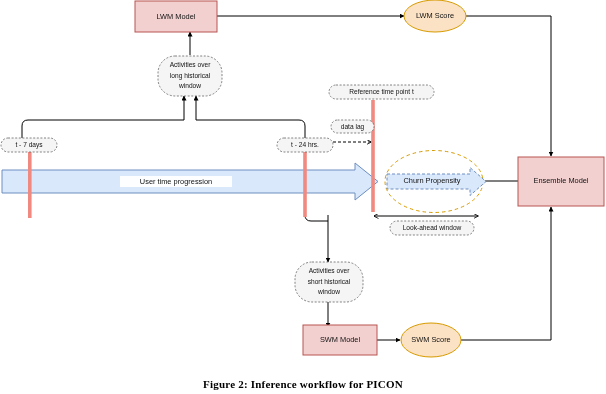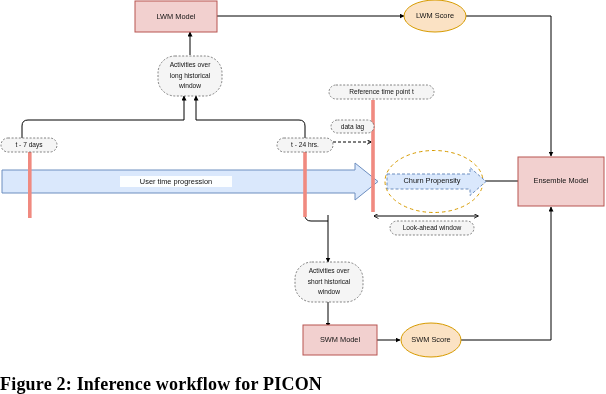--- a/index.html
+++ b/index.html
@@ -36,23 +36,23 @@
     font-size: 6.6px;
     fill: #111111;
     text-anchor: middle;
     dominant-baseline: middle;
   }
   .caption {
     position: absolute;
     left: 0;
     right: 0;
     top: 374px;
-    text-align: left;
+    text-align: center;
     font-family: "Liberation Serif", serif;
-    font-size: 18px;
+    font-size: 11px;
     font-weight: bold;
     color: #000000;
     letter-spacing: 0.2px;
     white-space: nowrap;
     overflow: hidden;
     height: 20px;
     line-height: 20px;
   }
 </style>
 </head>

